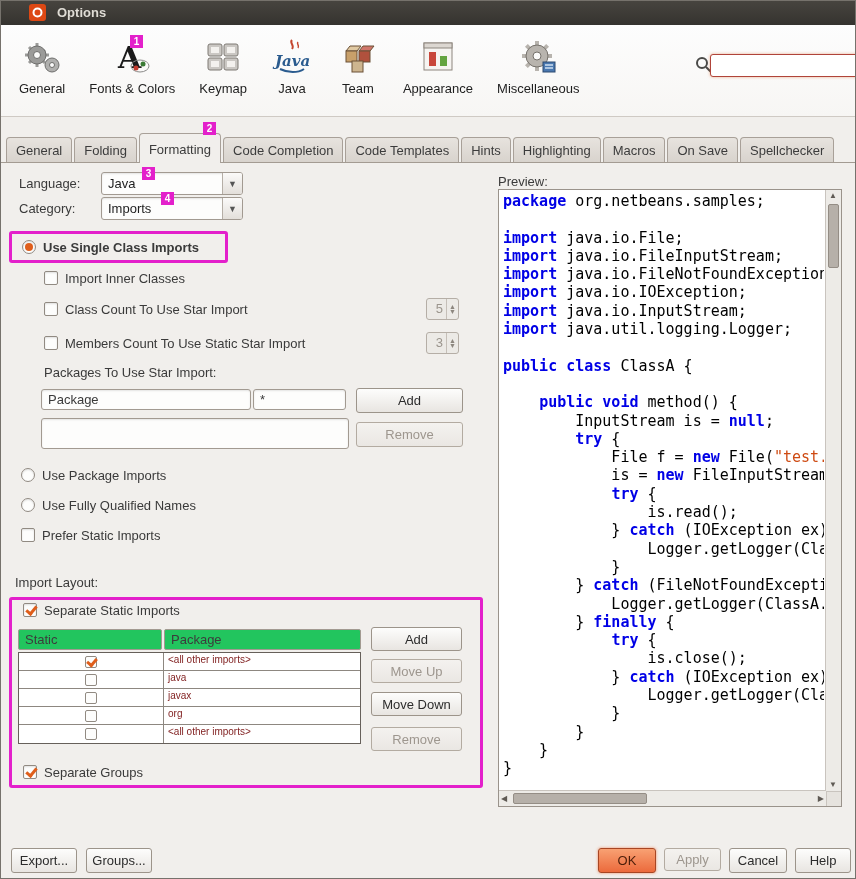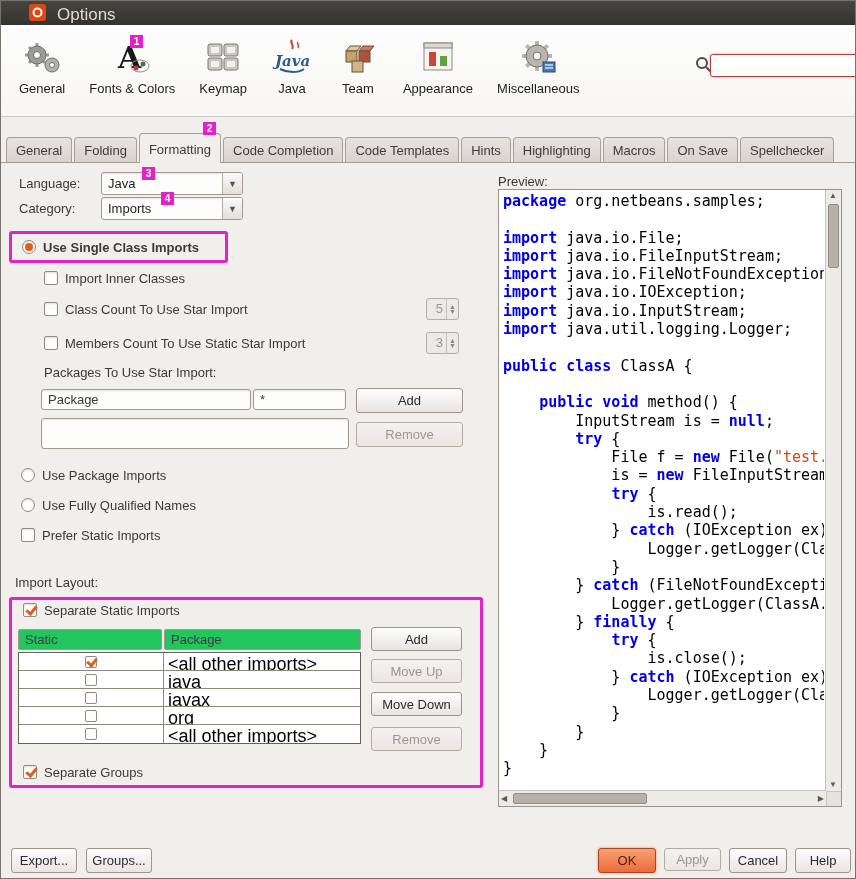--- a/index.html
+++ b/index.html
@@ -3,21 +3,21 @@
 <meta charset="utf-8">
 <style>
   html,body{margin:0;padding:0;}
   body{width:856px;height:879px;position:relative;background:#f1efec;
        font-family:"Liberation Sans","DejaVu Sans",sans-serif;font-size:13px;color:#3a3a3a;
        overflow:hidden;box-sizing:border-box;border:1px solid #76726c;}
   
   .titlebar{position:absolute;left:0;top:0;width:856px;height:24px;
             background:linear-gradient(#47443f,#35332f);display:flex;align-items:center;}
   .titlebar .apicon{position:absolute;left:28px;top:3px;width:17px;height:17px;}
-  .titlebar .title{position:absolute;left:56px;top:4px;font-weight:normal;color:#dfdcd5;font-size:17px;}
+  .titlebar .title{position:absolute;left:56px;top:4px;font-weight:bold;color:#dfdcd5;font-size:13px;}
   
   .toolbar{position:absolute;left:0;top:24px;width:856px;height:91px;
            background:linear-gradient(#fdfdfd,#f7f6f4);border-bottom:1px solid #cfcac4;}
   .cats{position:absolute;left:6px;top:0;height:91px;display:flex;align-items:flex-start;}
   .cat{display:flex;flex-direction:column;align-items:center;justify-content:flex-start;
        padding:6px 11px 0;margin-top:4px;height:76px;border:1px solid transparent;border-radius:3px;cursor:default;}
   .cat.selected{background:linear-gradient(#d9d3cd,#c8c1ba);border-color:#978e85;box-shadow:inset 0 1px 3px rgba(0,0,0,.25);}
   .cat-icon{width:42px;height:42px;display:flex;align-items:center;justify-content:center;}
   .cat-label{margin-top:3px;font-size:13px;color:#1e1e1e;white-space:nowrap;}
   .search-input{position:absolute;left:709px;top:29px;width:141px;height:21px;background:#fff;
@@ -61,21 +61,21 @@
   .btn.disabled{color:#9d968e;border-color:#b3aba1;background:linear-gradient(#f4f2ef,#eae7e3);}
   .btn.primary{background:linear-gradient(#f8a173,#ec6a3c);border-color:#a84623;color:#4c1d09;
                box-shadow:0 0 3px rgba(240,119,70,.8);}
   
   .lt-header{position:absolute;background:#22c55e;border:1px solid #a29a91;border-radius:2px;
              box-sizing:border-box;font-size:13px;color:#3c3c3c;padding:2px 6px;}
   .lt-body{position:absolute;background:#fff;border:1px solid #66605a;box-sizing:border-box;}
   .lt-row{display:flex;height:18px;box-sizing:border-box;border-bottom:1px solid #8d8780;}
   .lt-row:last-child{border-bottom:none;}
   .lt-c1{width:145px;border-right:1px solid #8d8780;display:flex;align-items:center;justify-content:center;box-sizing:border-box;}
-  .lt-c2{flex:1;font-size:18px;padding:1px 4px;color:#000000;white-space:nowrap;overflow:hidden;}
+  .lt-c2{flex:1;font-size:10px;padding:1px 4px;color:#7f1d1d;white-space:nowrap;overflow:hidden;}
   
   .preview-box{position:absolute;left:497px;top:188px;width:344px;height:618px;background:#fff;
                border:1px solid #9a938b;box-sizing:border-box;}
   .preview-code{position:absolute;left:4px;top:2px;right:17px;bottom:17px;overflow:hidden;
                 font-family:"DejaVu Sans Mono",monospace;font-size:15px;line-height:18.3px;white-space:pre;}
   .code-line .k{color:#0000e6;font-weight:bold;}
   .code-line .s{color:#ce4a12;}
   .code-line .p{color:#000;}
   .vscroll{position:absolute;top:0;right:0;bottom:15px;width:15px;background:#edebe7;border-left:1px solid #c9c4be;}
   .hscroll{position:absolute;left:0;right:15px;bottom:0;height:15px;background:#edebe7;border-top:1px solid #c9c4be;}

